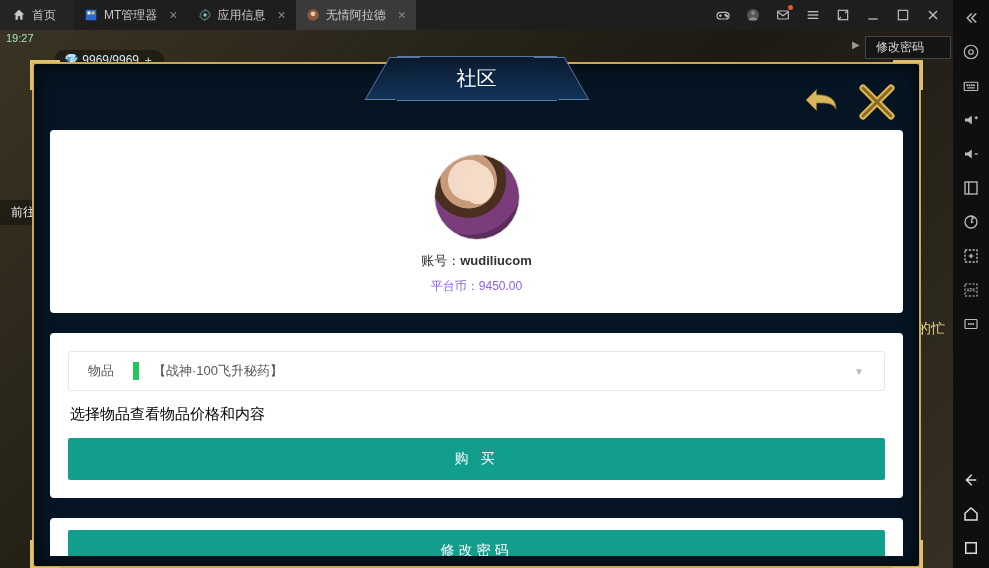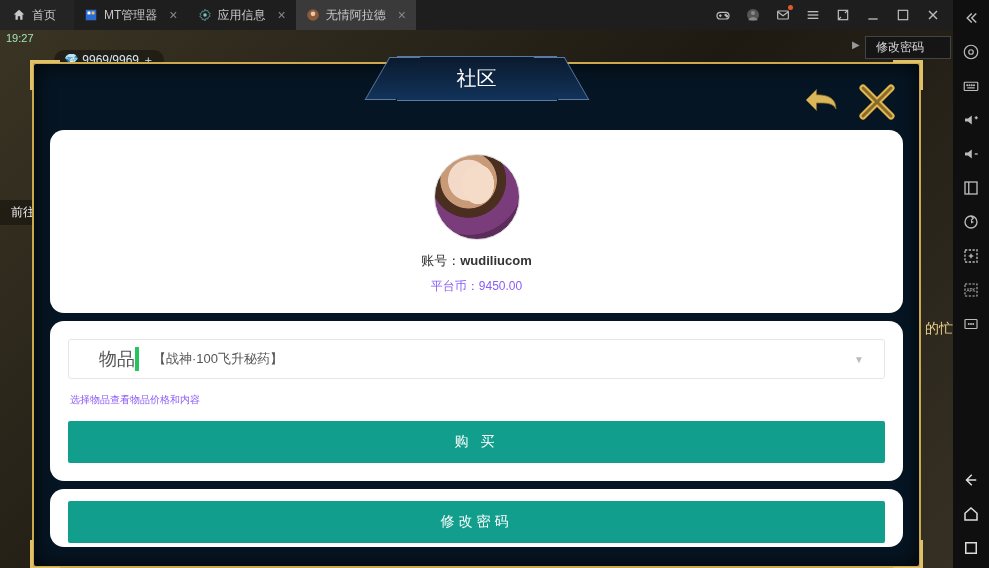--- a/index.html
+++ b/index.html
@@ -18,52 +18,52 @@
   .tab .close { color: #888; font-size: 14px; margin-left: 6px; }
   .tab .tico { width: 14px; height: 14px; display:inline-flex; }
   .win-ctrls { display: flex; align-items: center; gap: 14px; padding: 0 12px; color: #bbb; }
   .win-ctrls span, .win-ctrls svg { width: 16px; height: 16px; display:flex; align-items:center; justify-content:center; }
   .game-bg { position: absolute; top: 30px; left: 0; right: 0; bottom: 0; background: linear-gradient(135deg, #3a3424 0%, #1e1a12 50%, #363024 100%); overflow: hidden; }
   .hud-top { position: absolute; top: 2px; left: 6px; color: #9fe5b6; font-size: 11px; z-index: 1; }
   .hud-diamond { position: absolute; top: 20px; left: 54px; color: #d5e7f6; font-size: 12px; background: rgba(0,0,0,.35); padding: 2px 10px; border-radius: 10px; z-index: 1; }
   .hud-dest { position: absolute; top: 170px; left: 0; width: 46px; color: #eee; font-size: 12px; text-align: center; background: rgba(0,0,0,.35); padding: 4px 2px; z-index: 1; }
   .hud-banner { position: absolute; top: 6px; right: 2px; z-index: 1; color: #d8d8d8; font-size: 12px; background: #151515; border: 1px solid #444; padding: 2px 26px 2px 10px; }
   .hud-banner::before { content: "▶"; position: absolute; left: -14px; top: 2px; color: #999; font-size: 10px; }
-  .hud-label-right { position: absolute; top: 290px; right: 0; color: #e7d08a; font-size: 14px; z-index: 1; writing-mode: horizontal-tb; }
+  .hud-label-right { position: absolute; top: 290px; right: 8px; color: #e7d08a; font-size: 14px; z-index: 1; writing-mode: horizontal-tb; }
 
   
   .dlg-frame { position: absolute; top: 32px; left: 32px; right: 32px; bottom: 0; z-index: 5; }
   .dlg-outer { position: absolute; inset: 0; border: 2px solid #cda94e; border-radius: 4px; background: #061523; box-shadow: 0 0 20px rgba(0,0,0,.8) inset; }
   .dlg-corner { position: absolute; width: 30px; height: 30px; border: 3px solid #e1c06a; }
   .dlg-corner.tl { top: -4px; left: -4px; border-right: none; border-bottom: none; }
   .dlg-corner.tr { top: -4px; right: -4px; border-left: none; border-bottom: none; }
   .dlg-corner.bl { bottom: -4px; left: -4px; border-right: none; border-top: none; }
   .dlg-corner.br { bottom: -4px; right: -4px; border-left: none; border-top: none; }
   .dlg-title-wrap { position: absolute; top: -22px; left: 50%; transform: translateX(-50%); z-index: 6; }
   .dlg-title { background: linear-gradient(#0a1a2e, #12335a); color: #fff; font-size: 20px; font-weight: 500; padding: 8px 60px; position: relative; border-top: 1px solid #5a7aa5; border-bottom: 1px solid #5a7aa5; margin-top: 16px; }
   .dlg-title::before, .dlg-title::after { content: ""; position: absolute; top: 0; bottom: 0; width: 30px; background: linear-gradient(#0a1a2e, #12335a); }
   .dlg-title::before { left: -20px; transform: skewX(-30deg); border-left: 1px solid #5a7aa5; border-top: 1px solid #5a7aa5; border-bottom: 1px solid #5a7aa5;}
   .dlg-title::after { right: -20px; transform: skewX(30deg); border-right: 1px solid #5a7aa5; border-top: 1px solid #5a7aa5; border-bottom: 1px solid #5a7aa5;}
   .dlg-close { position: absolute; top: 16px; right: 20px; width: 48px; height: 48px; z-index: 7; display:flex; align-items:center; justify-content:center; }
   .dlg-close svg { width: 40px; height: 40px; }
   .dlg-refresh { position: absolute; top: 18px; right: 78px; width: 44px; height: 40px; z-index: 7; display:flex; align-items:center; justify-content:center;}
   .dlg-refresh svg { width: 36px; height: 30px; }
   .dlg-body { position: absolute; top: 68px; left: 18px; right: 18px; bottom: 12px; background: transparent; overflow: hidden; }
-  .card { background: #fff; border-radius: 14px; padding: 18px; margin-bottom: 8px; }
+  .card { background: #fff; border-radius: 4px; padding: 18px; margin-bottom: 20px; }
   .profile { text-align: center; padding: 24px 18px 18px; }
   .avatar { width: 86px; height: 86px; border-radius: 50%; margin: 0 auto 12px; background: radial-gradient(circle at 40% 30%, #f3d9c8 0 26%, #c89a78 27% 36%, #4a2f20 37% 48%, #7a3c7a 49% 70%, #5c2d5c 71% 100%); border: 1px solid #ddd; position: relative; overflow: hidden; }
   .avatar::after{ content:""; position:absolute; width:56px;height:56px; border-radius:50%; left:15px; top:8px; background: radial-gradient(ellipse at 50% 38%, #f5dcc8 0 40%, rgba(245,220,200,0) 41%);}
   .acct { font-size: 13px; color: #333; margin-bottom: 8px; }
   .acct b { font-weight: 600; }
   .coin { font-size: 12px; color: #8b5cf6; }
   .selector { display: flex; align-items: center; border: 1px solid #e6e6e6; border-radius: 3px; height: 40px; }
-  .selector .lbl { width: 70px; text-align: right; color: #555; font-size: 18px; border-right: 4px solid #22c55e; }
+  .selector .lbl { width: 70px; text-align: center; color: #555; font-size: 13px; border-right: 6px solid #22c55e; }
   .selector .val { flex: 1; padding: 0 14px; color: #555; font-size: 13px; }
   .selector .chev { width: 30px; color: #bbb; font-size: 10px; }
-  .hint { font-size: 10px; color: #8b5cf6; padding: 14px 2px; }
+  .hint { font-size: 15px; color: #000000; padding: 14px 2px; }
   .btn { display: block; width: 100%; background: #119e8d; color: #fff; text-align: center; padding: 12px 0; font-size: 14px; border-radius: 2px; letter-spacing: 4px; margin-top: 0; }
 </style>
 </head>
 <body>
 
 <div class="emu">
   <div class="main-area">
 
     <div class="titlebar">
       <div class="tabs">

